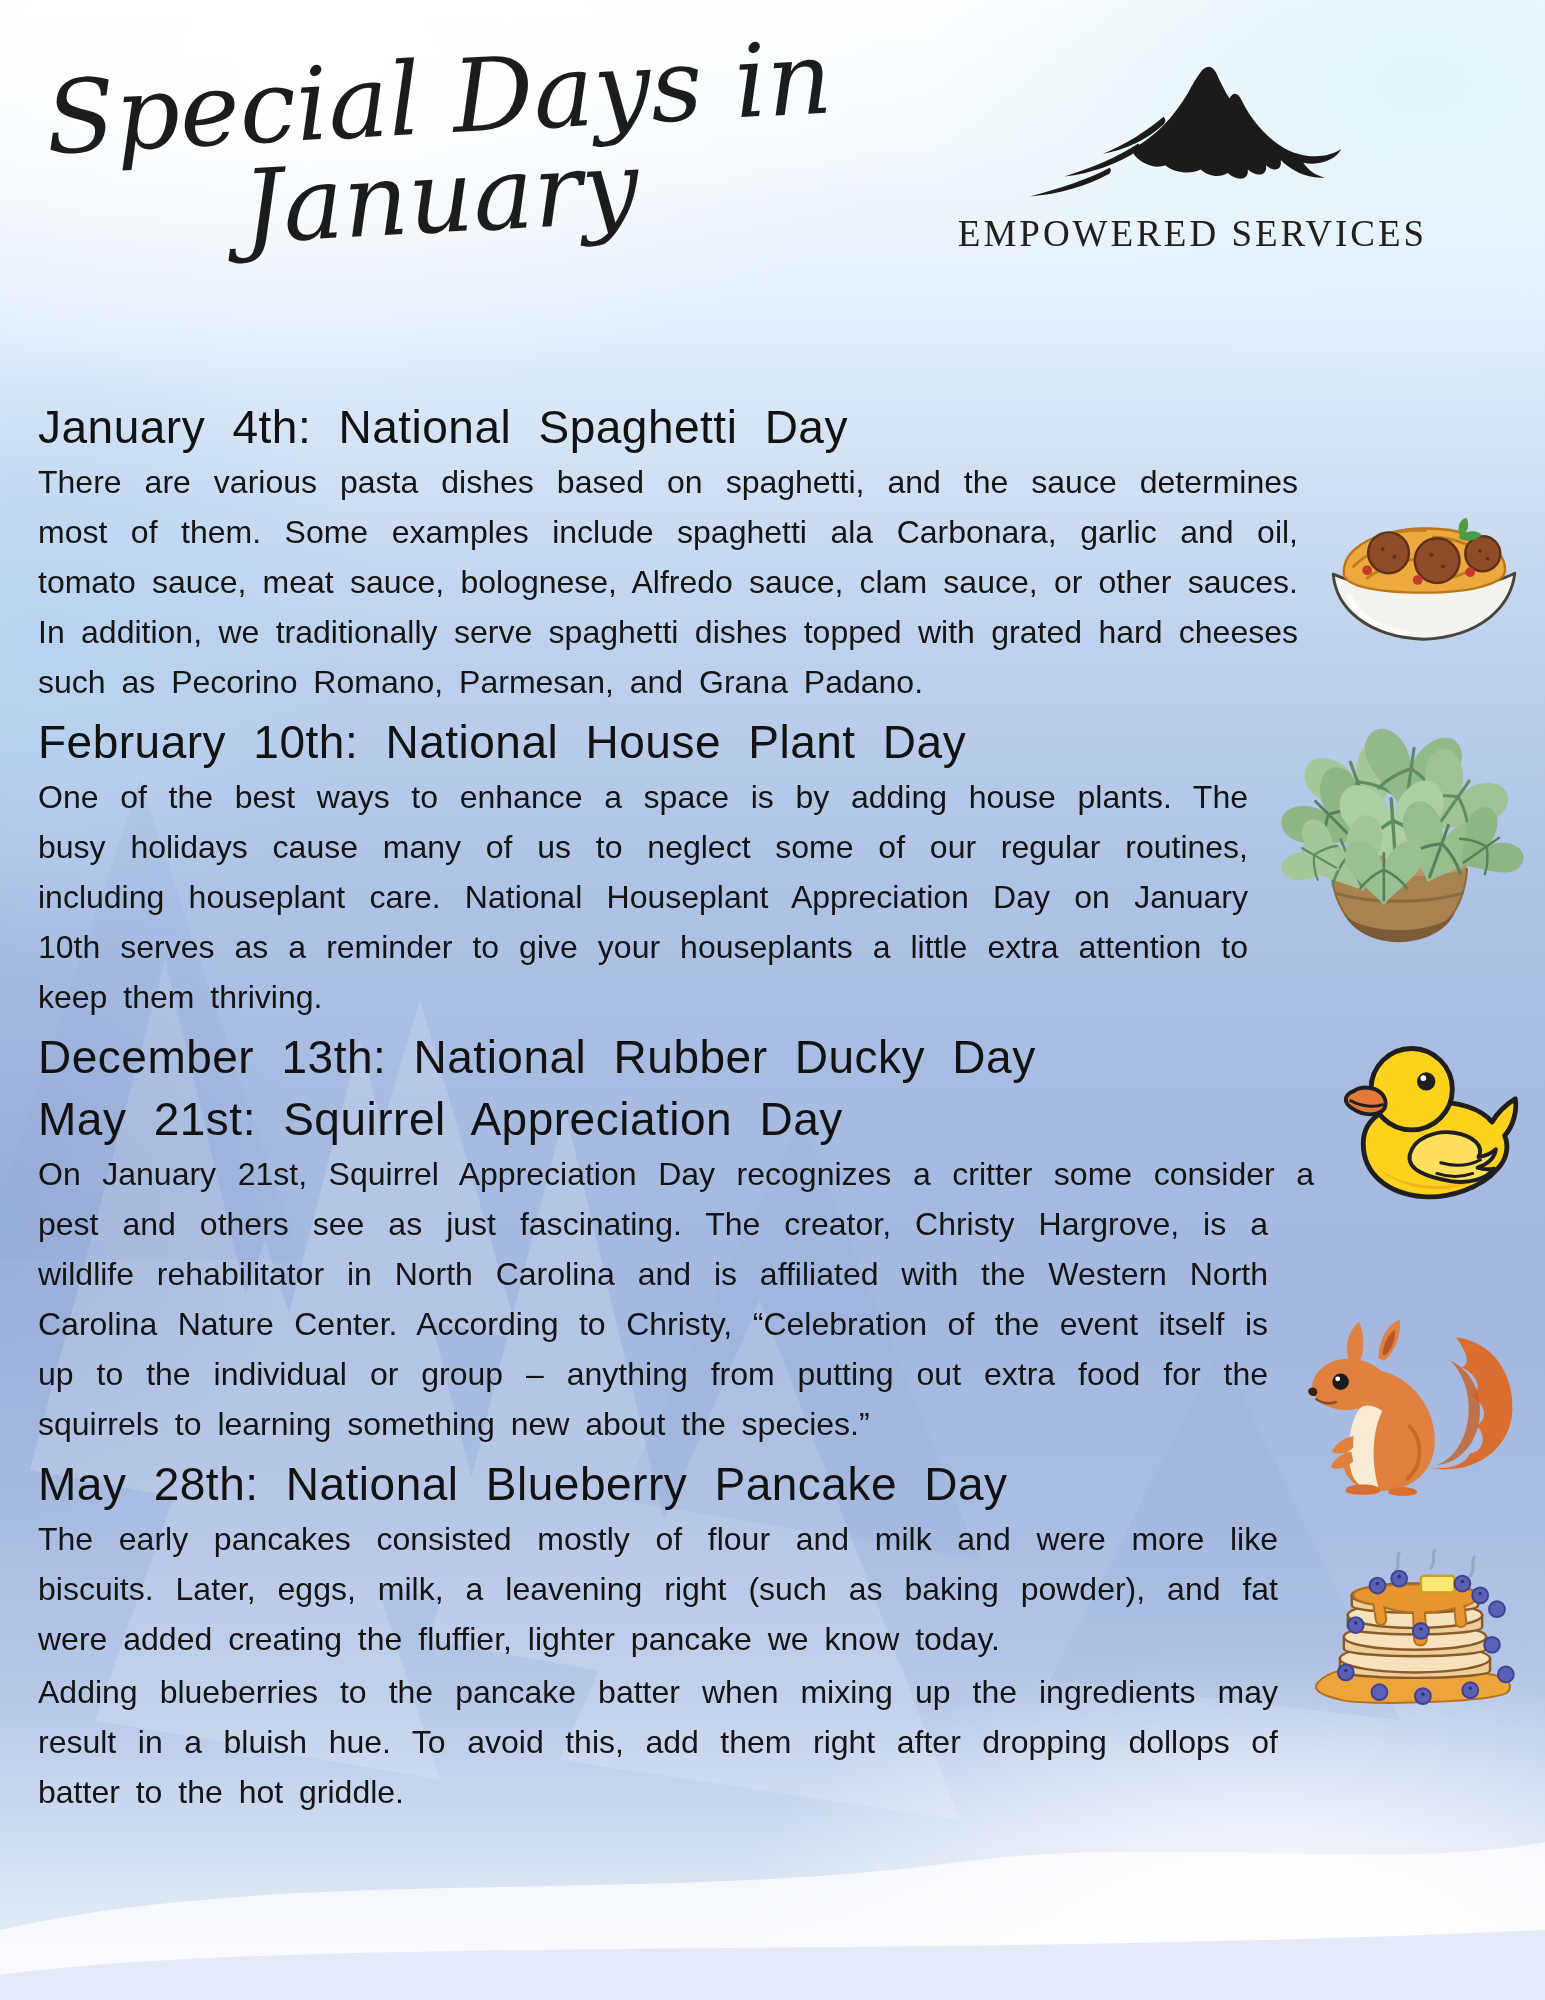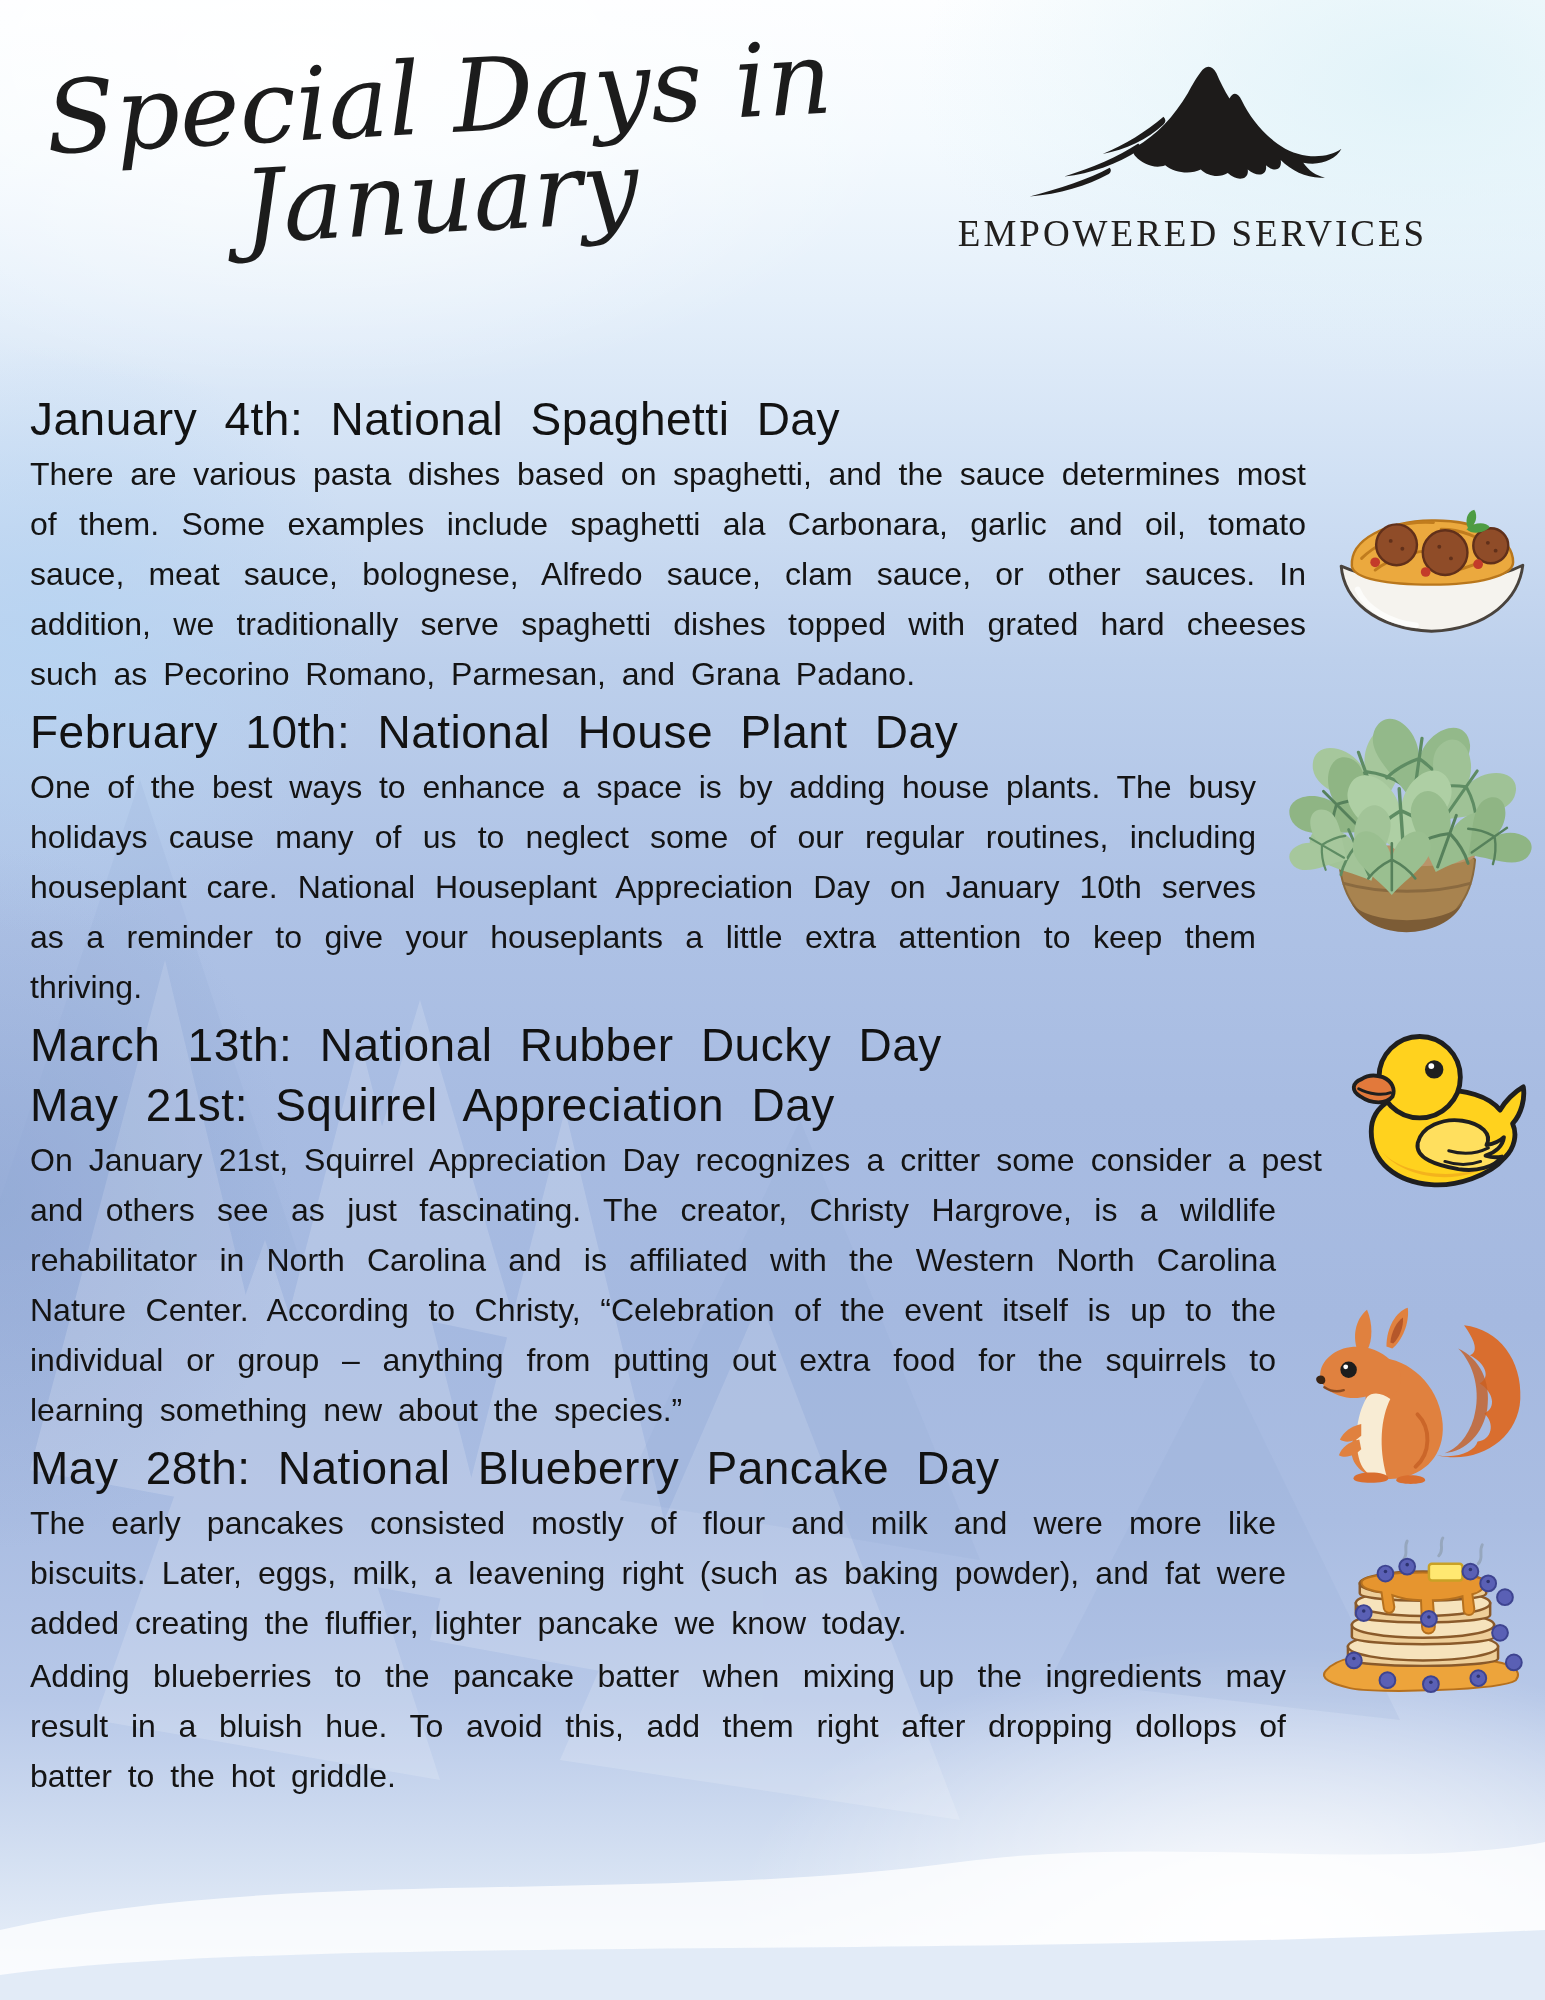--- a/index.html
+++ b/index.html
@@ -35,21 +35,21 @@
   .company{
     font-family:"Liberation Serif", serif;font-size:37px;letter-spacing:3px;
     color:#22201e;margin-top:4px;white-space:nowrap;
   }
   
   .content{
     position:absolute;left:30px;top:392px;width:1492px;z-index:2;
     font-size:32px;line-height:50px;text-align:justify;word-spacing:7px;
     color:#141414;
   }
-  .day-section{margin:0;}
+  .day-section{margin:8px;}
   .day-heading{
     font-size:46px;line-height:54px;font-weight:400;letter-spacing:.5px;
     word-spacing:14px;margin:6px 0 3px;color:#121212;text-align:left;
   }
   .day-section:first-child .day-heading{margin-top:0;}
   .day-body{margin:0 0 3px;}
   .illo{float:right;clear:right;margin:0 -10px 10px 26px;}
   .illo svg{display:block;width:100%;height:100%;}
   .illo-spaghetti{width:200px;height:136px;margin-top:112px;}
   .illo-plant{width:250px;height:240px;margin-top:-4px;}
@@ -207,21 +207,21 @@
         <circle cx="74" cy="48" r="42" fill="#ffd21e" stroke="#1f1f1f" stroke-width="5"></circle>
         <path d="M14,50 C4,54 3,62 13,68 C24,76 40,76 46,68 C49,61 46,52 36,48 C27,45 20,46 14,50 Z" fill="#e2793b" stroke="#1f1f1f" stroke-width="4" stroke-linejoin="round"></path>
         <path d="M11,60 C22,66 36,67 44,64" stroke="#1f1f1f" stroke-width="3" fill="none" stroke-linecap="round"></path>
         <circle cx="89" cy="40" r="9.5" fill="#1f1f1f"></circle>
         <circle cx="86" cy="36.5" r="3" fill="#ffffff"></circle>
         <path d="M72,116 C76,99 98,90 118,93 C138,96 149,107 143,118 C150,117 157,114 161,110 C160,119 152,126 142,129 C148,131 154,131 159,130 C151,141 133,146 114,143 C92,139 69,132 72,116 Z" fill="#ffdf5e" stroke="#1f1f1f" stroke-width="4" stroke-linejoin="round"></path>
         <path d="M104,124 C118,128 133,127 145,121" stroke="#1f1f1f" stroke-width="3" fill="none" stroke-linecap="round"></path>
         <path d="M100,135 C112,139 126,139 137,135" stroke="#1f1f1f" stroke-width="3" fill="none" stroke-linecap="round"></path>
       </svg>
     </figure>
-    <h2 class="day-heading">March 13th: National Rubber Ducky Day</h2>
+    <h2 class="day-heading">December 13th: National Rubber Ducky Day</h2>
   </section>
 
   <section class="day-section">
     <figure class="illo illo-squirrel">
       <svg viewBox="0 0 235 200">
         <path d="M138,162 C180,172 222,146 224,104 C226,64 202,32 166,28 C176,42 182,55 172,59 C188,67 194,82 182,88 C196,97 200,113 187,119 C198,129 195,146 180,148 C177,158 160,166 138,162 Z" fill="#d96e2f"></path>
         <path d="M160,52 C176,68 184,96 176,124 C170,144 158,156 146,160 C168,158 186,140 190,114 C194,86 182,62 160,52 Z" fill="#c65f24" opacity="0.8"></path>
         <path d="M56,54 C50,36 56,20 66,12 C72,26 72,44 66,54 Z" fill="#e0813f"></path>
         <path d="M86,50 C86,30 96,14 108,10 C110,26 102,44 92,52 Z" fill="#e0813f"></path>
         <path d="M90,46 C91,34 97,24 103,20 C104,30 99,41 93,47 Z" fill="#b5572a"></path>

